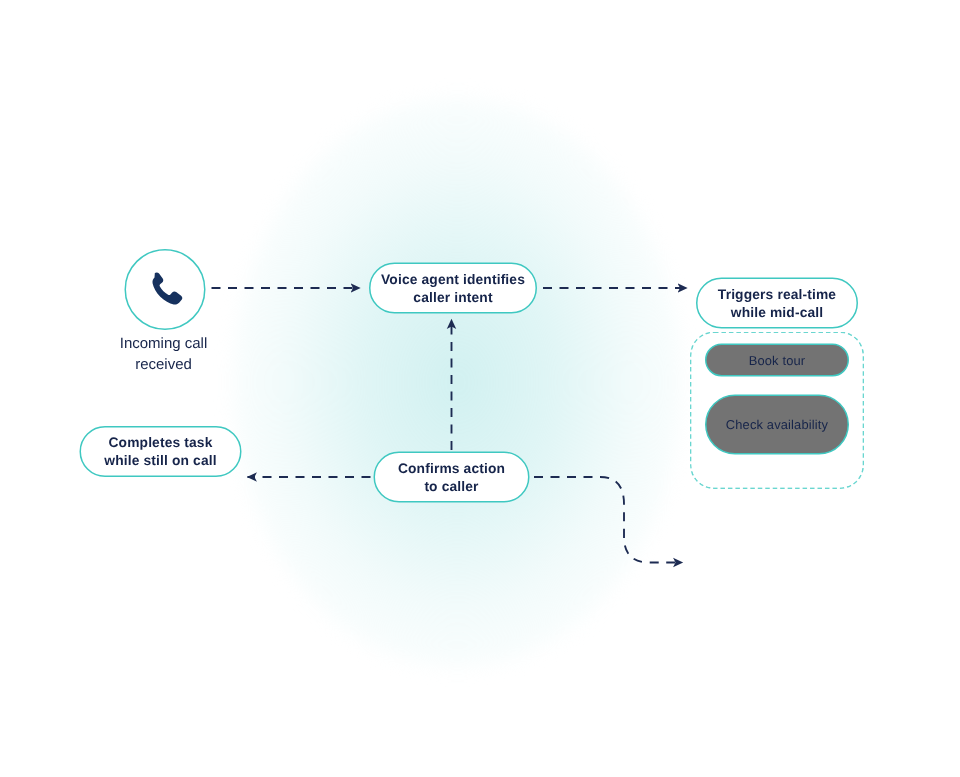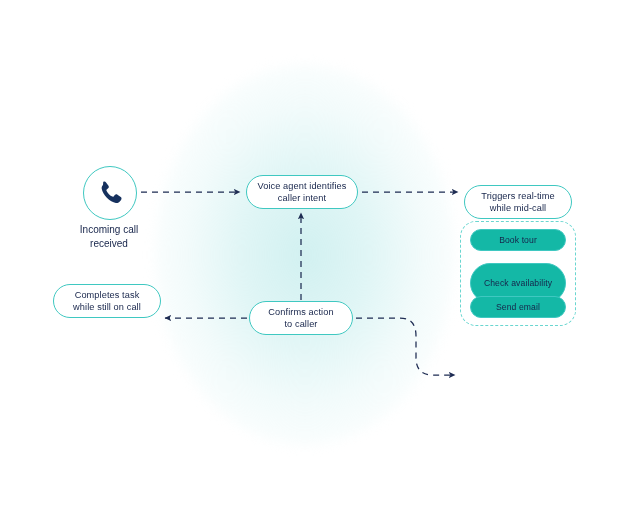--- a/index.html
+++ b/index.html
@@ -53,31 +53,32 @@
     justify-content: center;
     text-align: center;
     border: 1.4px solid #3fc8c1;
     border-radius: 30px;
     background: #ffffff;
     color: #16244a;
     font-size: 9.2px;
     line-height: 1.34;
     letter-spacing: 0.1px;
     padding: 0 7px;
+    font-weight: bold;
   }
   .sub-node {
     position: absolute;
     box-sizing: border-box;
     display: flex;
     align-items: center;
     justify-content: center;
     text-align: center;
     border: 1.4px solid #3fc8c1;
     border-radius: 20px;
-    background: #14b8a6;
+    background: #737373;
     color: #16244a;
     font-size: 8.6px;
     letter-spacing: 0.1px;
   }
   #group-box {
     position: absolute;
     box-sizing: border-box;
     border: 1.3px dashed #6ad6d0;
     border-radius: 16px;
     background: transparent;
@@ -156,23 +157,20 @@
   </div>
 
   <div id="group-box" style="left:460px; top:221px; width:116px; height:105px;"></div>
 
   <div class="sub-node" style="left:470px; top:229px; width:96px; height:22px;">
     <span>Book tour</span>
   </div>
   <div class="sub-node" style="left:470px; top:263px; width:96px; height:40px;">
     <span>Check availability</span>
   </div>
-  <div class="sub-node" style="left:470px; top:296px; width:96px; height:22px;">
-    <span>Send email</span>
-  </div>
 
   <div class="node" style="left:53px; top:284px; width:108px; height:34px;">
     <div>
       <span>Completes task</span><br>
       <span>while still on call</span>
     </div>
   </div>
 
   <div class="node" style="left:249px; top:301px; width:104px; height:34px;">
     <div>

